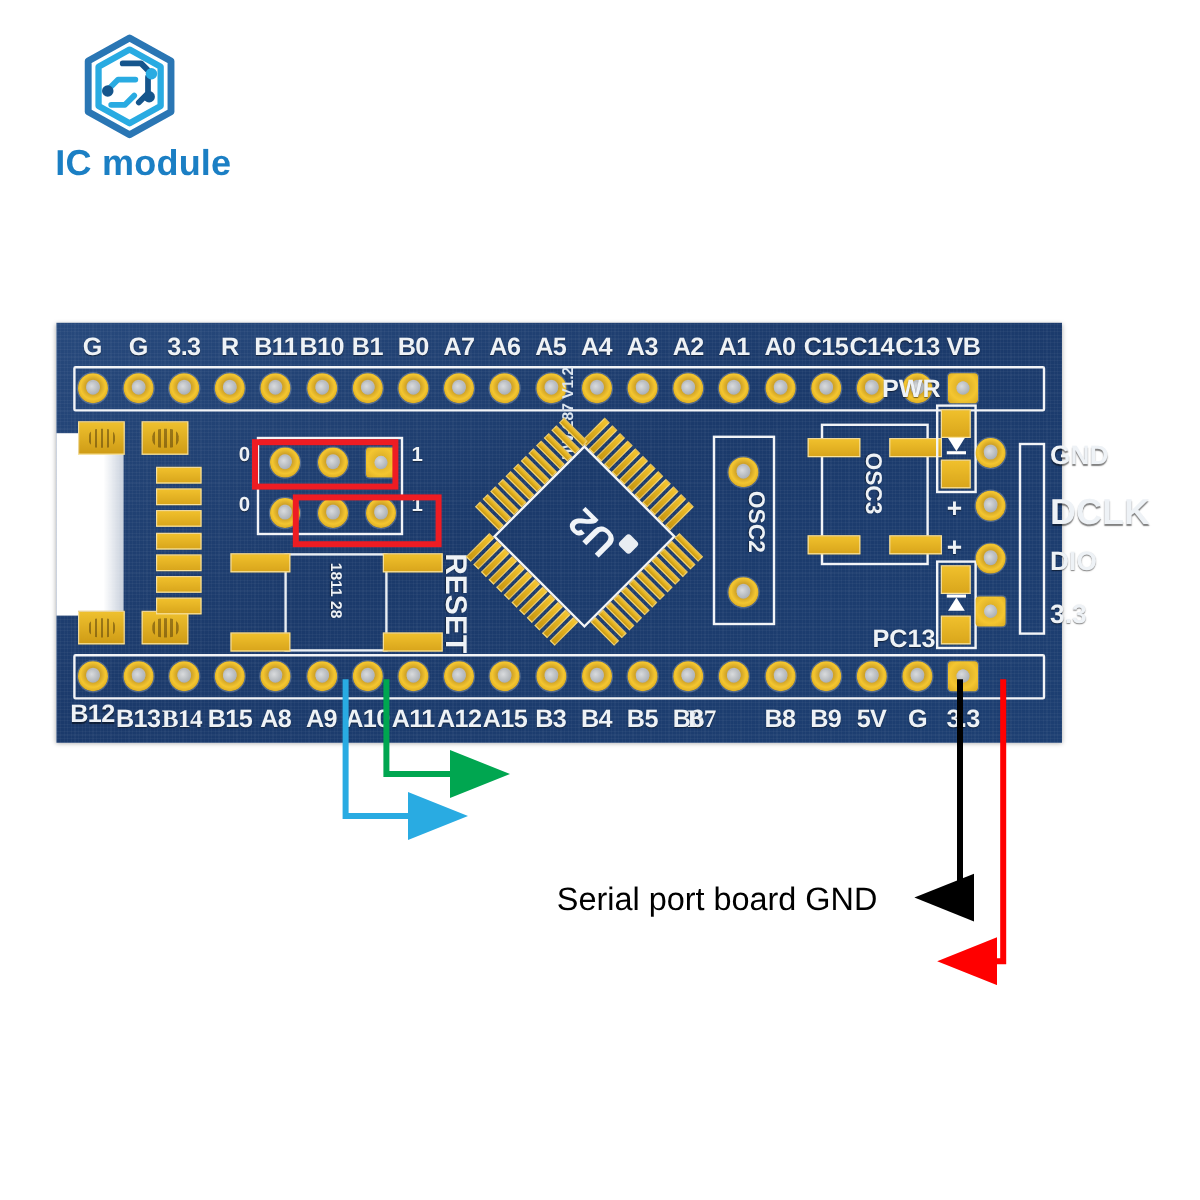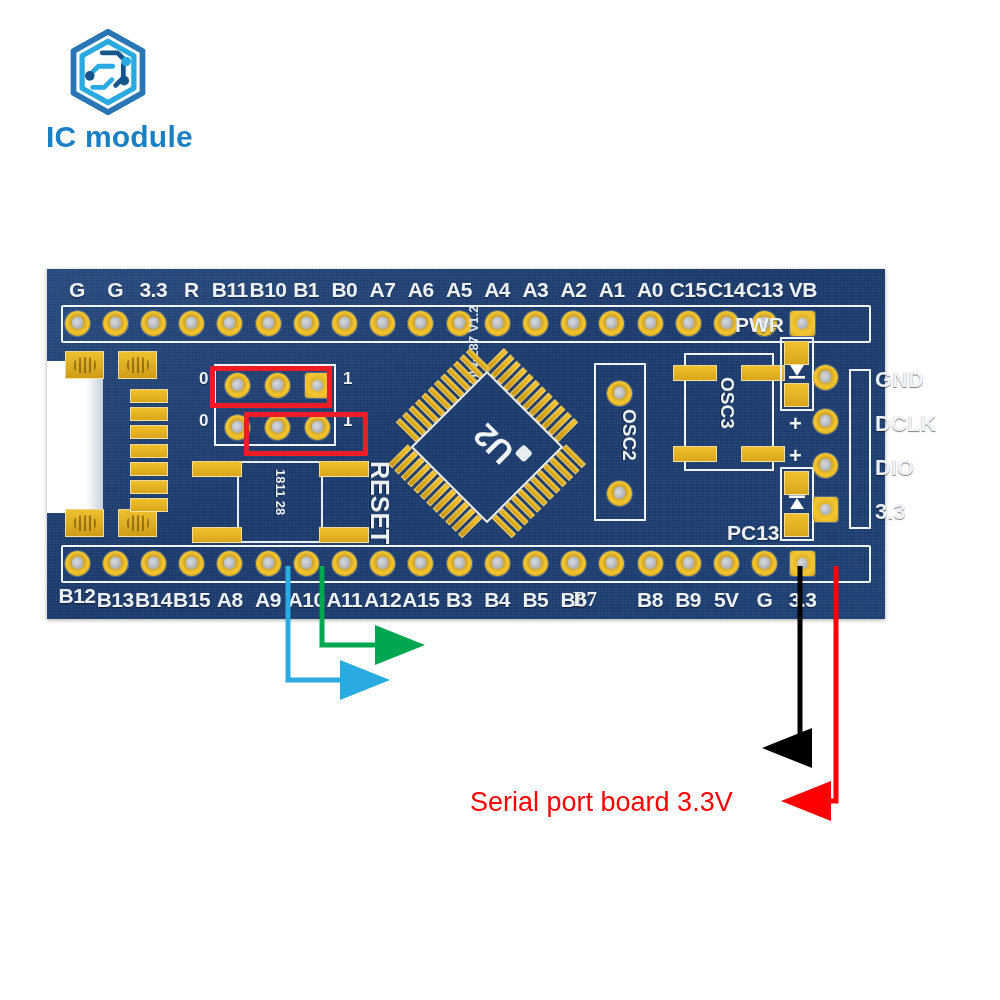--- a/index.html
+++ b/index.html
@@ -431,21 +431,21 @@
         <div class="pad" style="left: 765.5px; top: 184px;">
           <i></i>
         </div>
         <div class="pad square" style="left: 765.5px; top: 228px;">
           <i></i>
         </div>
       </div>
     <div class="outline" style="left:802px;top:100px;width:22px;height:160px;"></div>
     <div id="swd-labels">
         <div class="silk" style="left: 828px; top: 100px; font-size: 22px;">GND</div>
-        <div class="silk" style="left: 828px; top: 144px; font-size: 22px;">DCLK</div>
+        <div class="silk" style="left: 828px; top: 144px; font-size: 30px;">DCLK</div>
         <div class="silk" style="left: 828px; top: 188px; font-size: 22px;">DIO</div>
         <div class="silk" style="left: 828px; top: 232px; font-size: 22px;">3.3</div>
       </div>
   <div class="silk label-top" style="top: 10px; left: 22px; visibility: visible;">G</div>
       <div class="silk label-top" style="top: 10px; left: 60.2px; visibility: visible;">G</div>
       <div class="silk label-top" style="top: 10px; left: 92.4px; visibility: visible;">3.3</div>
       <div class="silk label-top" style="top: 10px; left: 137.1px; visibility: visible;">R</div>
       <div class="silk label-top" style="top: 10px; left: 164.8px; visibility: visible;">B11</div>
       <div class="silk label-top" style="top: 10px; left: 202.5px; visibility: visible;">B10</div>
       <div class="silk label-top" style="top: 10px; left: 246.2px; visibility: visible;">B1</div>
@@ -457,21 +457,21 @@
       <div class="silk label-top" style="top: 10px; left: 475.4px; visibility: visible;">A3</div>
       <div class="silk label-top" style="top: 10px; left: 513.6px; visibility: visible;">A2</div>
       <div class="silk label-top" style="top: 10px; left: 551.8px; visibility: visible;">A1</div>
       <div class="silk label-top" style="top: 10px; left: 590px; visibility: visible;">A0</div>
       <div class="silk label-top" style="top: 10px; left: 622.7px; visibility: visible;">C15</div>
       <div class="silk label-top" style="top: 10px; left: 660.9px; visibility: visible;">C14</div>
       <div class="silk label-top" style="top: 10px; left: 699.1px; visibility: visible; text-align: center;">C13</div>
       <div class="silk label-top" style="top: 10px; left: 741.8px; visibility: visible;">VB</div>
       <div class="silk label-top label-bot" style="top: 316px; left: 11.5px; visibility: visible;">B12</div>
       <div class="silk label-top label-bot" style="top: 320px; left: 49.7px; visibility: visible;">B13</div>
-      <div class="silk label-top label-bot" style="top: 320px; left: 87.9px; visibility: visible;">B14</div>
+      <div class="silk label-top label-bot" style="top: 320px; left: 87.9px; visibility: visible; font-family: Liberation Serif, serif;">B14</div>
       <div class="silk label-top label-bot" style="top: 320px; left: 126.1px; visibility: visible;">B15</div>
       <div class="silk label-top label-bot" style="top: 320px; left: 169.8px; visibility: visible;">A8</div>
       <div class="silk label-top label-bot" style="top: 320px; left: 208px; visibility: visible;">A9</div>
       <div class="silk label-top label-bot" style="top: 320px; left: 240.7px; visibility: visible;">A10</div>
       <div class="silk label-top label-bot" style="top: 320px; left: 279.4px; visibility: visible;">A11</div>
       <div class="silk label-top label-bot" style="top: 320px; left: 317.1px; visibility: visible;">A12</div>
       <div class="silk label-top label-bot" style="top: 320px; left: 355.3px; visibility: visible;">A15</div>
       <div class="silk label-top label-bot" style="top: 320px; left: 399px; visibility: visible;">B3</div>
       <div class="silk label-top label-bot" style="top: 320px; left: 437.2px; visibility: visible;">B4</div>
       <div class="silk label-top label-bot" style="top: 320px; left: 475.4px; visibility: visible;">B5</div>
@@ -502,15 +502,15 @@
 
     <polyline points="322,566 322,645 415,645" fill="none" stroke="#00a650" stroke-width="5" marker-end="url(#ah-green)"></polyline>
 
     <polyline points="288,566 288,680 380,680" fill="none" stroke="#29abe2" stroke-width="5" marker-end="url(#ah-cyan)"></polyline>
 
     <polyline points="800,566 800,748 772,748" fill="none" stroke="#000000" stroke-width="5" marker-end="url(#ah-black)"></polyline>
 
     <polyline points="836,566 836,801 791,801" fill="none" stroke="#ff0000" stroke-width="5" marker-end="url(#ah-red)"></polyline>
   </svg>
 
-  <div class="anno-text" style="left:470px; top:787px; color:#ff0000;">Serial port board 3.3V</div>
+  <div class="anno-text" style="left:464px; top:734px; color:#000000;">Serial port board GND</div>
 
 </div>
 
 </body></html>

